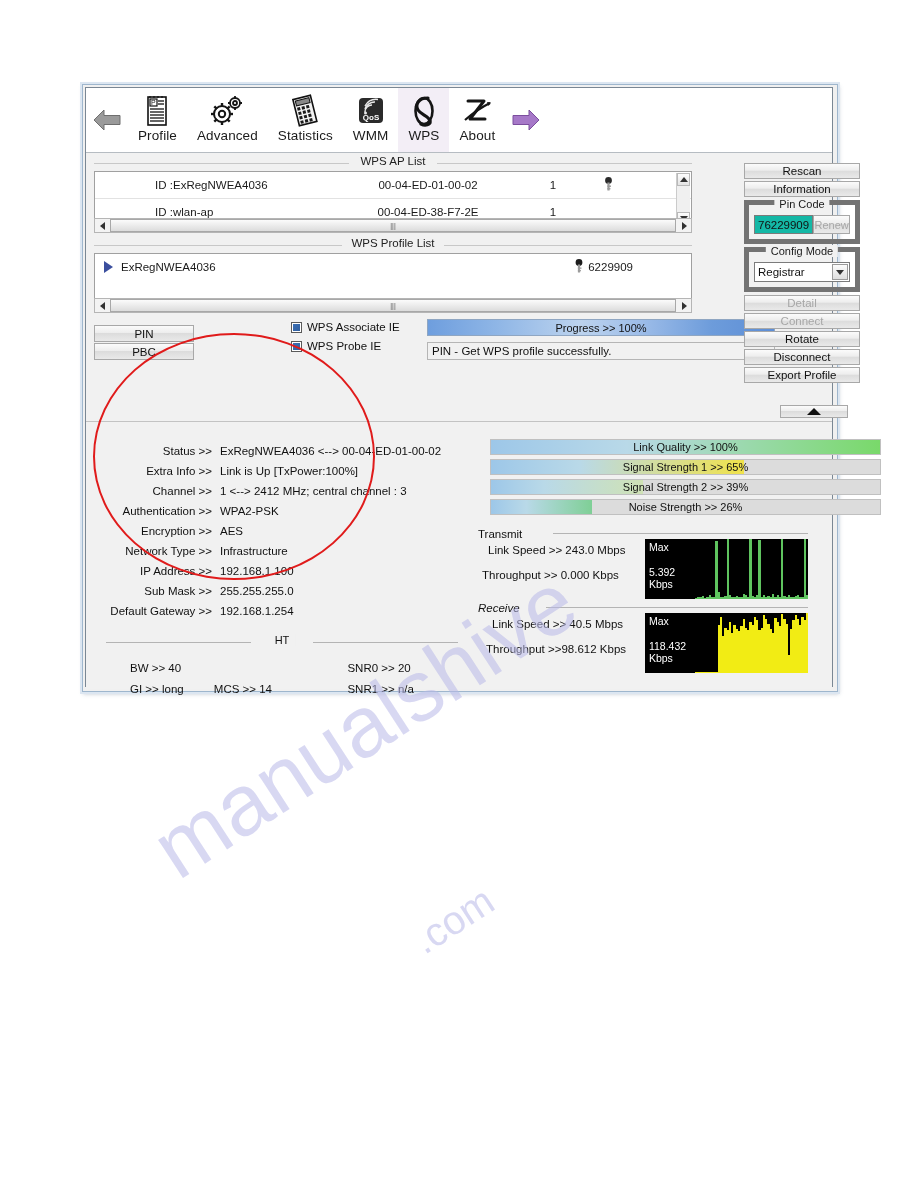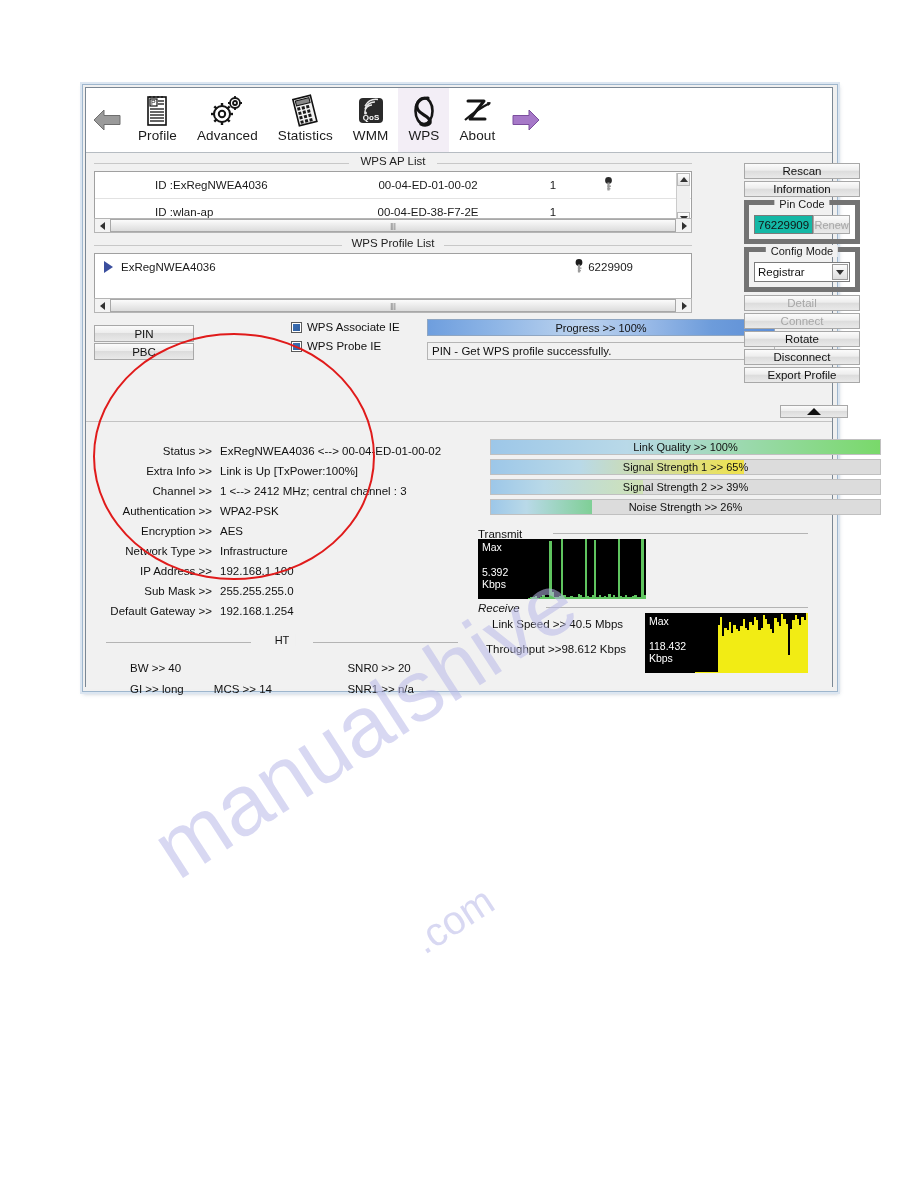--- a/index.html
+++ b/index.html
@@ -631,20 +631,24 @@
         </div>
       </div>
 
       <div class="tr-block">
 
         <div class="tr-hdr">
           <span class="tl">Transmit</span>
           <span class="tline" style="width:255px;"></span>
         </div>
         <div class="tr-body">
+          <div class="tr-txt">
+            <div class="l1">Link Speed &gt;&gt;  243.0 Mbps</div>
+            <div class="l2">Throughput &gt;&gt; 0.000 Kbps</div>
+          </div>
           <div class="graph">
             <div class="g-legend">
               <div class="gmax">Max</div>
               <div>5.392</div>
               <div>Kbps</div>
             </div>
             <div class="g-plot" id="tx-plot">
                   <div class="g-bar" style="height: 2%; background: rgb(95, 196, 95);"></div>
                   <div class="g-bar" style="height: 4%; background: rgb(95, 196, 95);"></div>
                   <div class="g-bar" style="height: 3%; background: rgb(95, 196, 95);"></div>

